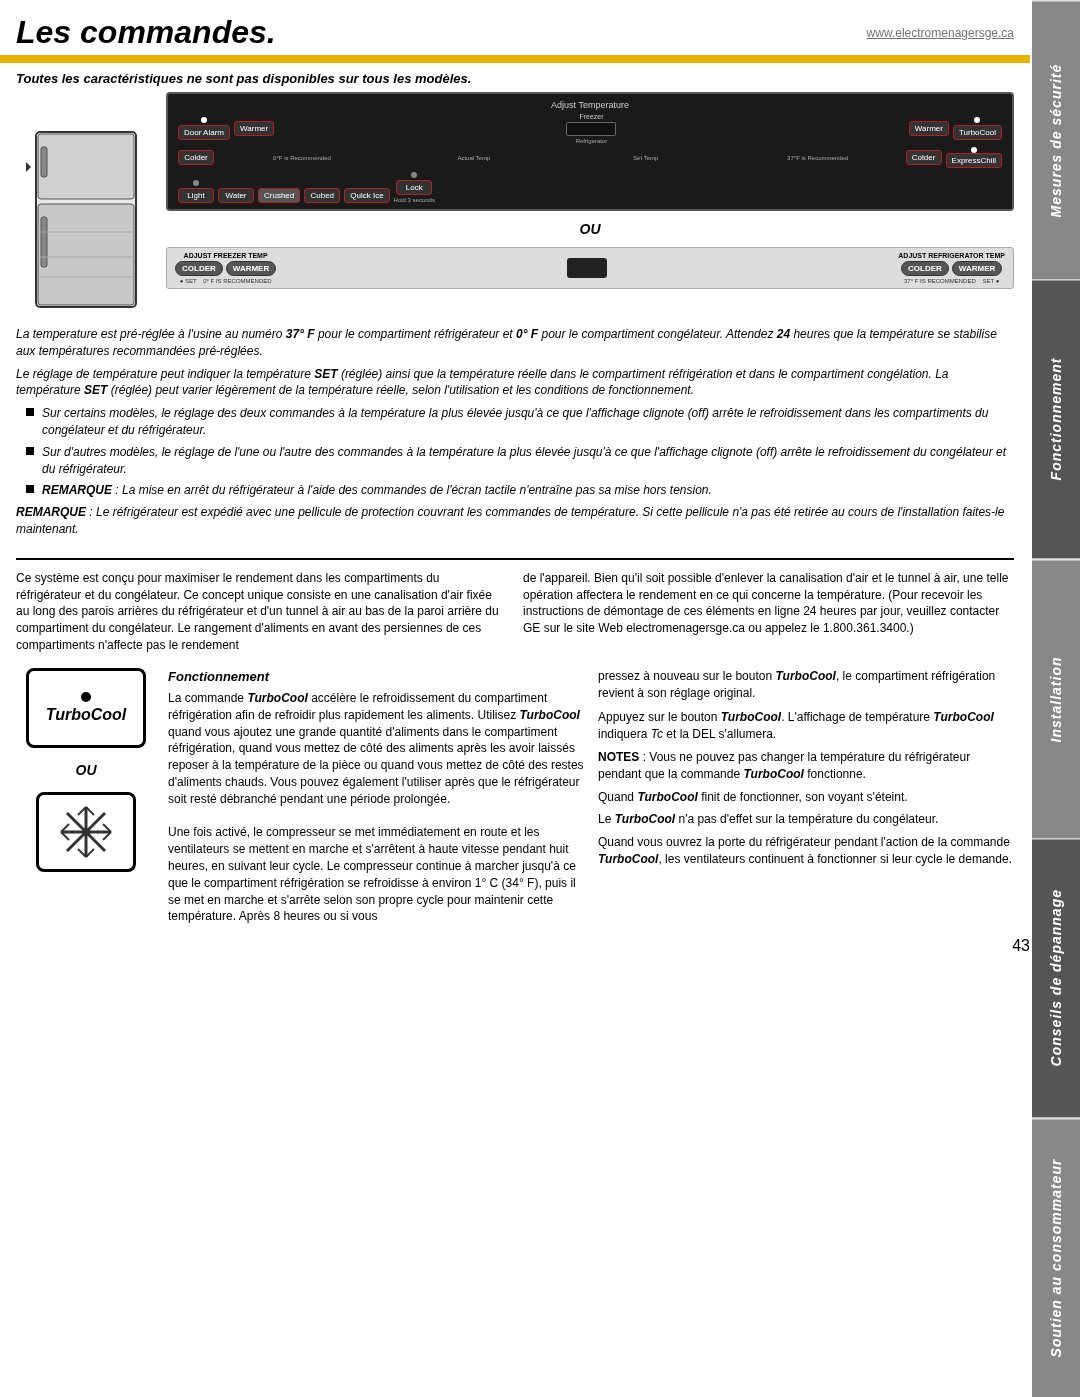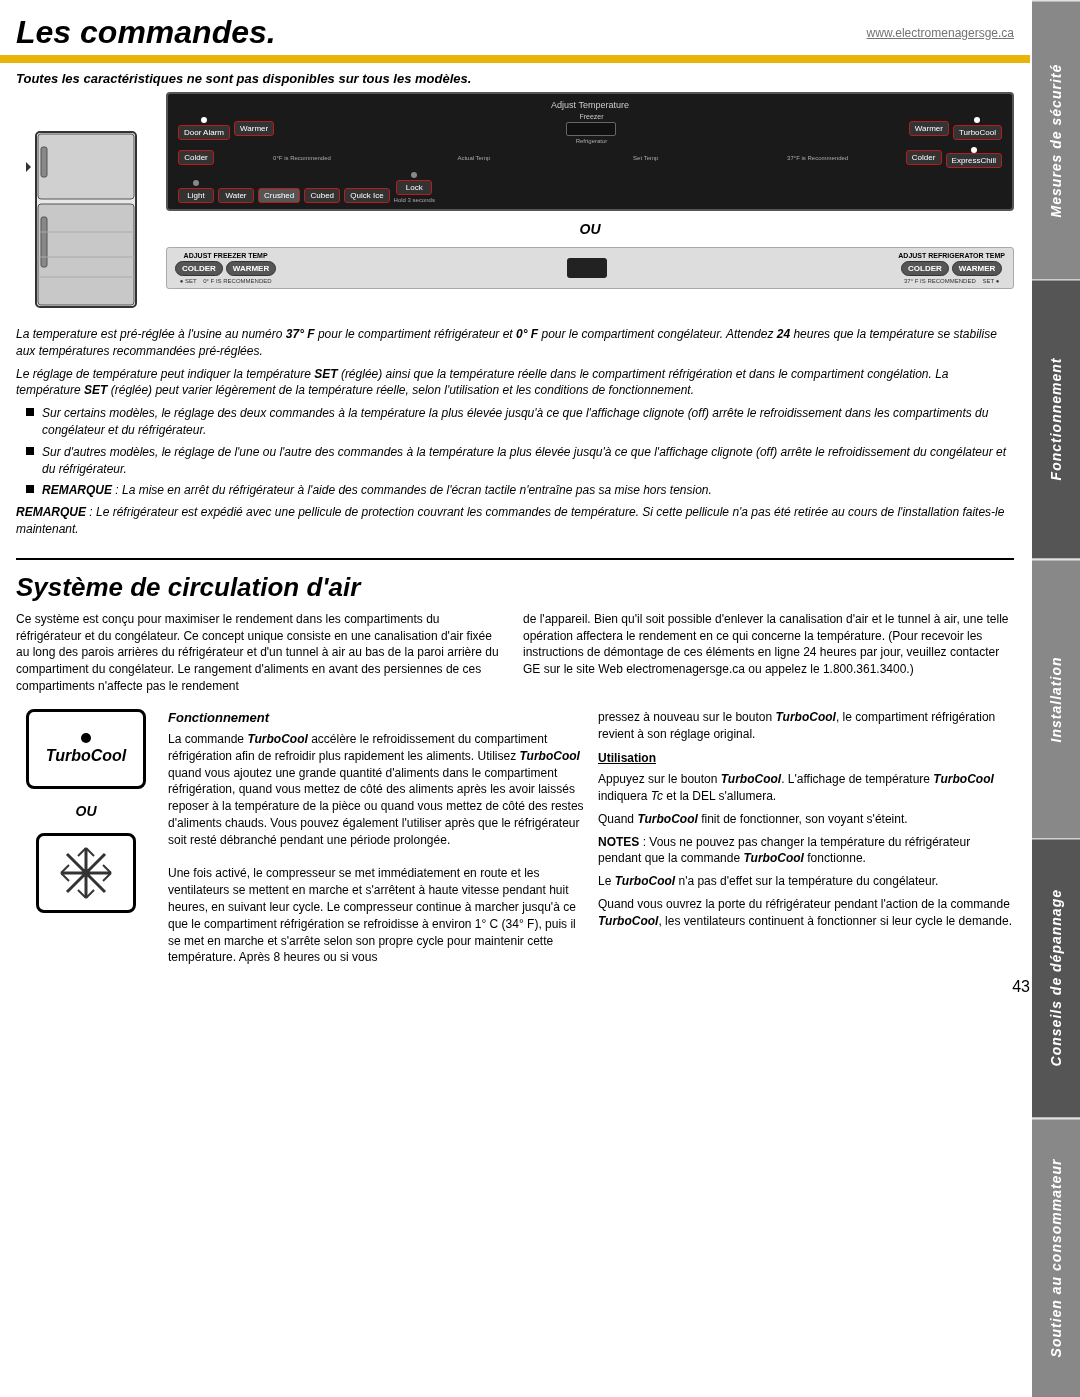--- a/index.html
+++ b/index.html
@@ -517,21 +517,20 @@
       <div class="bullet-sq"></div>
       <em><strong>REMARQUE</strong> : La mise en arrêt du réfrigérateur à l'aide des commandes de l'écran tactile n'entraîne pas sa mise hors tension.</em>
     </div>
     <p>
       <em><strong>REMARQUE</strong> : Le réfrigérateur est expédié avec une pellicule de protection couvrant les commandes de température. Si cette pellicule n'a pas été retirée au cours de l'installation faites-le maintenant.</em>
     </p>
   </div>
 
   <div class="section-divider"></div>
 
-  <div class="section-title">Système de circulation d'air</div>
 
   <div class="two-col-text">
     <div class="col">Ce système est conçu pour maximiser le rendement dans les compartiments du réfrigérateur et du congélateur. Ce concept unique consiste en une canalisation d'air fixée au long des parois arrières du réfrigérateur et d'un tunnel à air au bas de la paroi arrière du compartiment du congélateur. Le rangement d'aliments en avant des persiennes de ces compartiments n'affecte pas le rendement</div>
     <div class="col">de l'appareil. Bien qu'il soit possible d'enlever la canalisation d'air et le tunnel à air, une telle opération affectera le rendement en ce qui concerne la température. (Pour recevoir les instructions de démontage de ces éléments en ligne 24 heures par jour, veuillez contacter GE sur le site Web electromenagersge.ca ou appelez le 1.800.361.3400.)</div>
   </div>
 
   <div class="turbocool-section">
     <div class="turbocool-body">
 
       <div class="turbocool-left">
@@ -570,29 +569,28 @@
             </p>
             <br>
             <p style="line-height:1.4;font-size:12px;">
               Une fois activé, le compresseur se met immédiatement en route et les ventilateurs se mettent en marche et s'arrêtent à haute vitesse pendant huit heures, en suivant leur cycle. Le compresseur continue à marcher jusqu'à ce que le compartiment réfrigération se refroidisse à environ 1° C (34° F), puis il se met en marche et s'arrête selon son propre cycle pour maintenir cette température. Après 8 heures ou si vous
             </p>
           </div>
           <div class="col">
             <p style="line-height:1.4;font-size:12px;margin-bottom:8px;">
               pressez à nouveau sur le bouton <strong><em>TurboCool</em></strong>, le compartiment réfrigération revient à son réglage original.
             </p>
-            <div class="utilisation-title">Utilisation</div>
             <p style="line-height:1.4;font-size:12px;margin-bottom:6px;">
               Appuyez sur le bouton <strong><em>TurboCool</em></strong>. L'affichage de température <strong><em>TurboCool</em></strong> indiquera <em>Tc</em> et la DEL s'allumera.
             </p>
             <p style="line-height:1.4;font-size:12px;margin-bottom:6px;">
+              <strong>NOTES</strong> : Vous ne pouvez pas changer la température du réfrigérateur pendant que la commande <em><strong>TurboCool</strong></em> fonctionne.
+            </p>
+            <p style="line-height:1.4;font-size:12px;margin-bottom:6px;">
               Quand <strong><em>TurboCool</em></strong> finit de fonctionner, son voyant s'éteint.
-            </p>
-            <p style="line-height:1.4;font-size:12px;margin-bottom:6px;">
-              <strong>NOTES</strong> : Vous ne pouvez pas changer la température du réfrigérateur pendant que la commande <em><strong>TurboCool</strong></em> fonctionne.
             </p>
             <p style="line-height:1.4;font-size:12px;margin-bottom:6px;">
               Le <em><strong>TurboCool</strong></em> n'a pas d'effet sur la température du congélateur.
             </p>
             <p style="line-height:1.4;font-size:12px;margin-bottom:6px;">
               Quand vous ouvrez la porte du réfrigérateur pendant l'action de la commande <em><strong>TurboCool</strong></em>, les ventilateurs continuent à fonctionner si leur cycle le demande.
             </p>
           </div>
         </div>
       </div>

